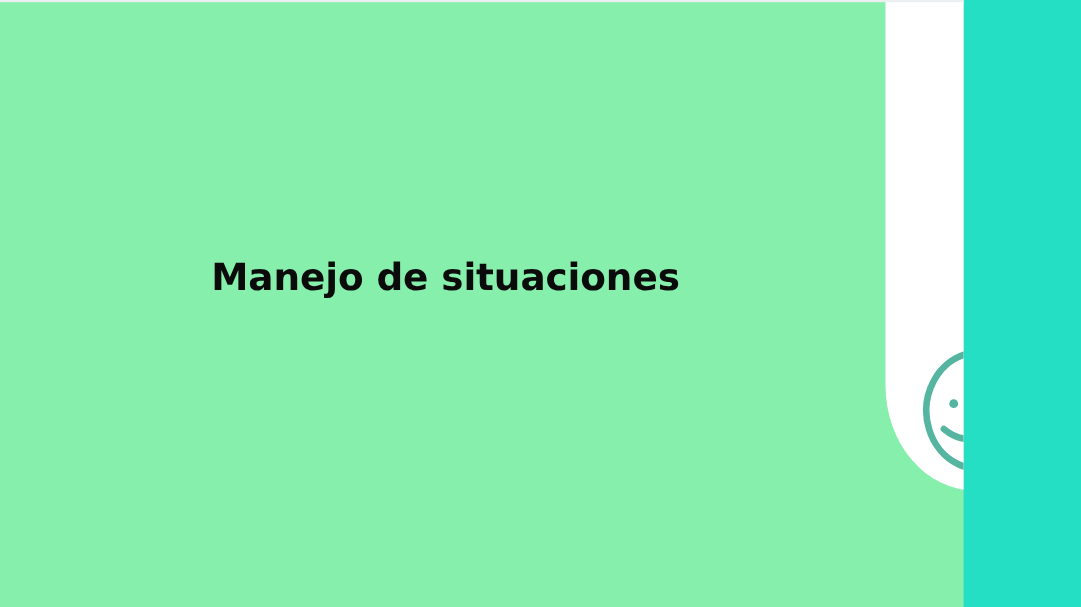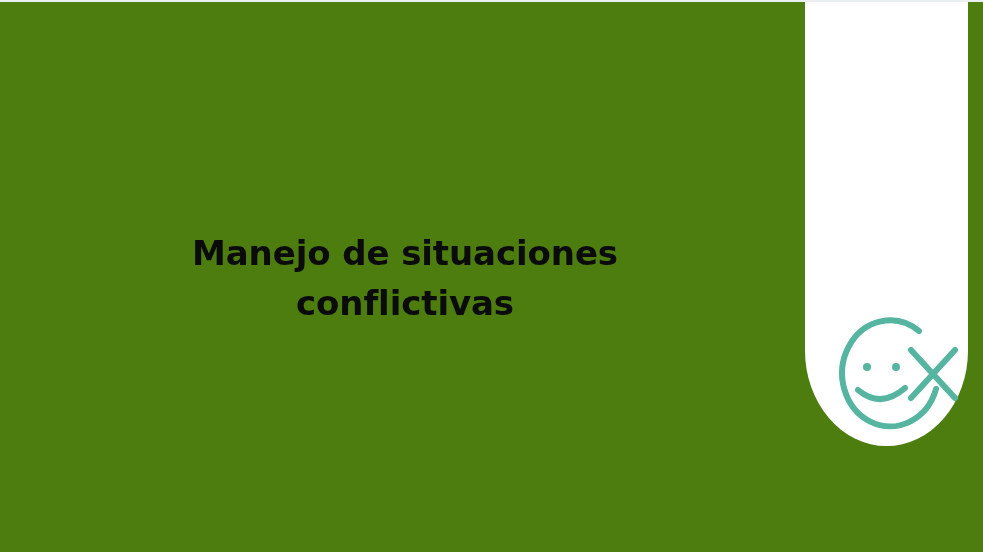--- a/index.html
+++ b/index.html
@@ -10,23 +10,23 @@
     overflow: hidden;
   }
 
   body {
     font-family: "Liberation Sans", sans-serif;
     background: #25dfc4;
   }
 
   #slide {
     position: relative;
-    width: 983px;
+    width: 876px;
     height: 552px;
-    background: #4d7c0f;
+    background: #86efac;
     overflow: hidden;
   }
 
   
   #top-hairline {
     position: absolute;
     left: 0;
     top: 0;
     width: 983px;
     height: 2px;
@@ -104,16 +104,15 @@
 
       <path d="M 40 80 Q 63 99 87 78"></path>
 
       <path d="M 93 40 L 137 88"></path>
       <path d="M 137 40 L 93 88"></path>
     </svg>
   </div>
 
   <div id="title-block">
     <span class="title-line">Manejo de situaciones</span>
-    <span class="title-line">conflictivas</span>
   </div>
 
 </div>
 
 </body></html>

